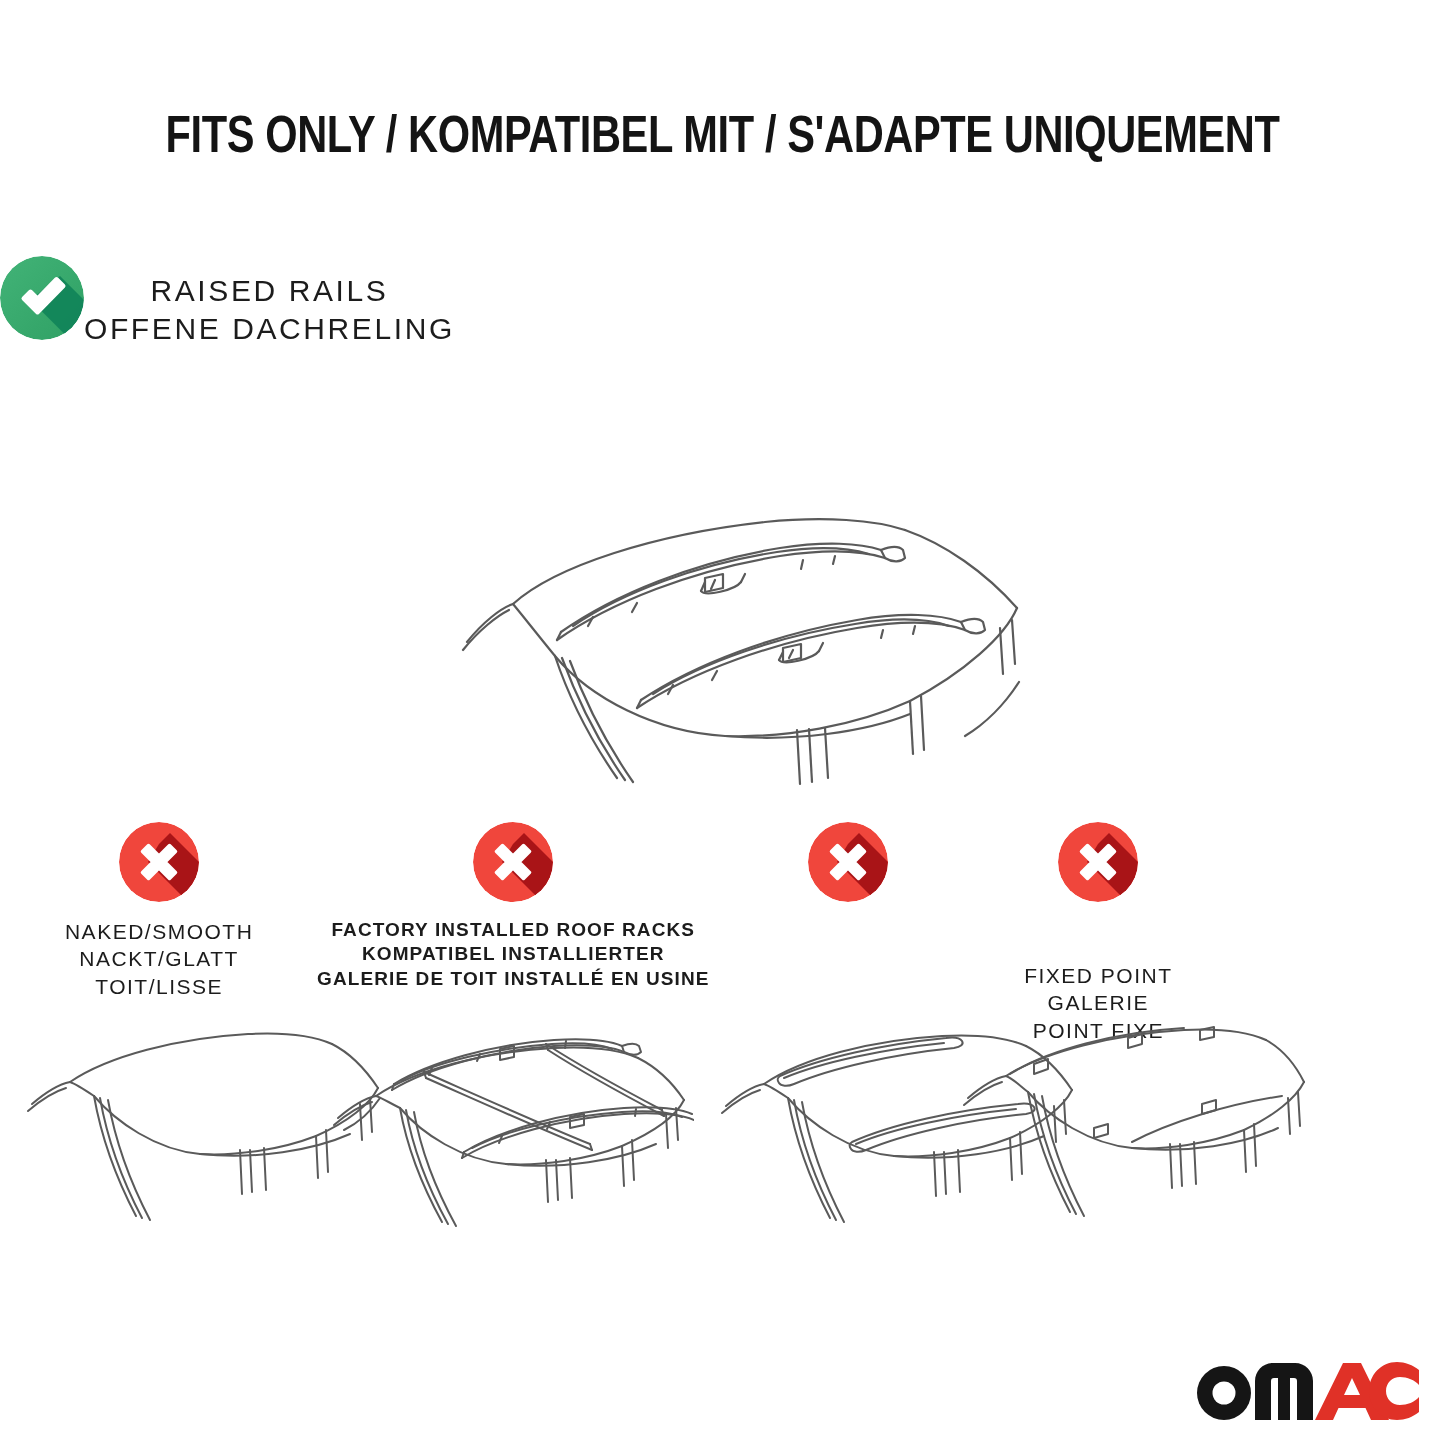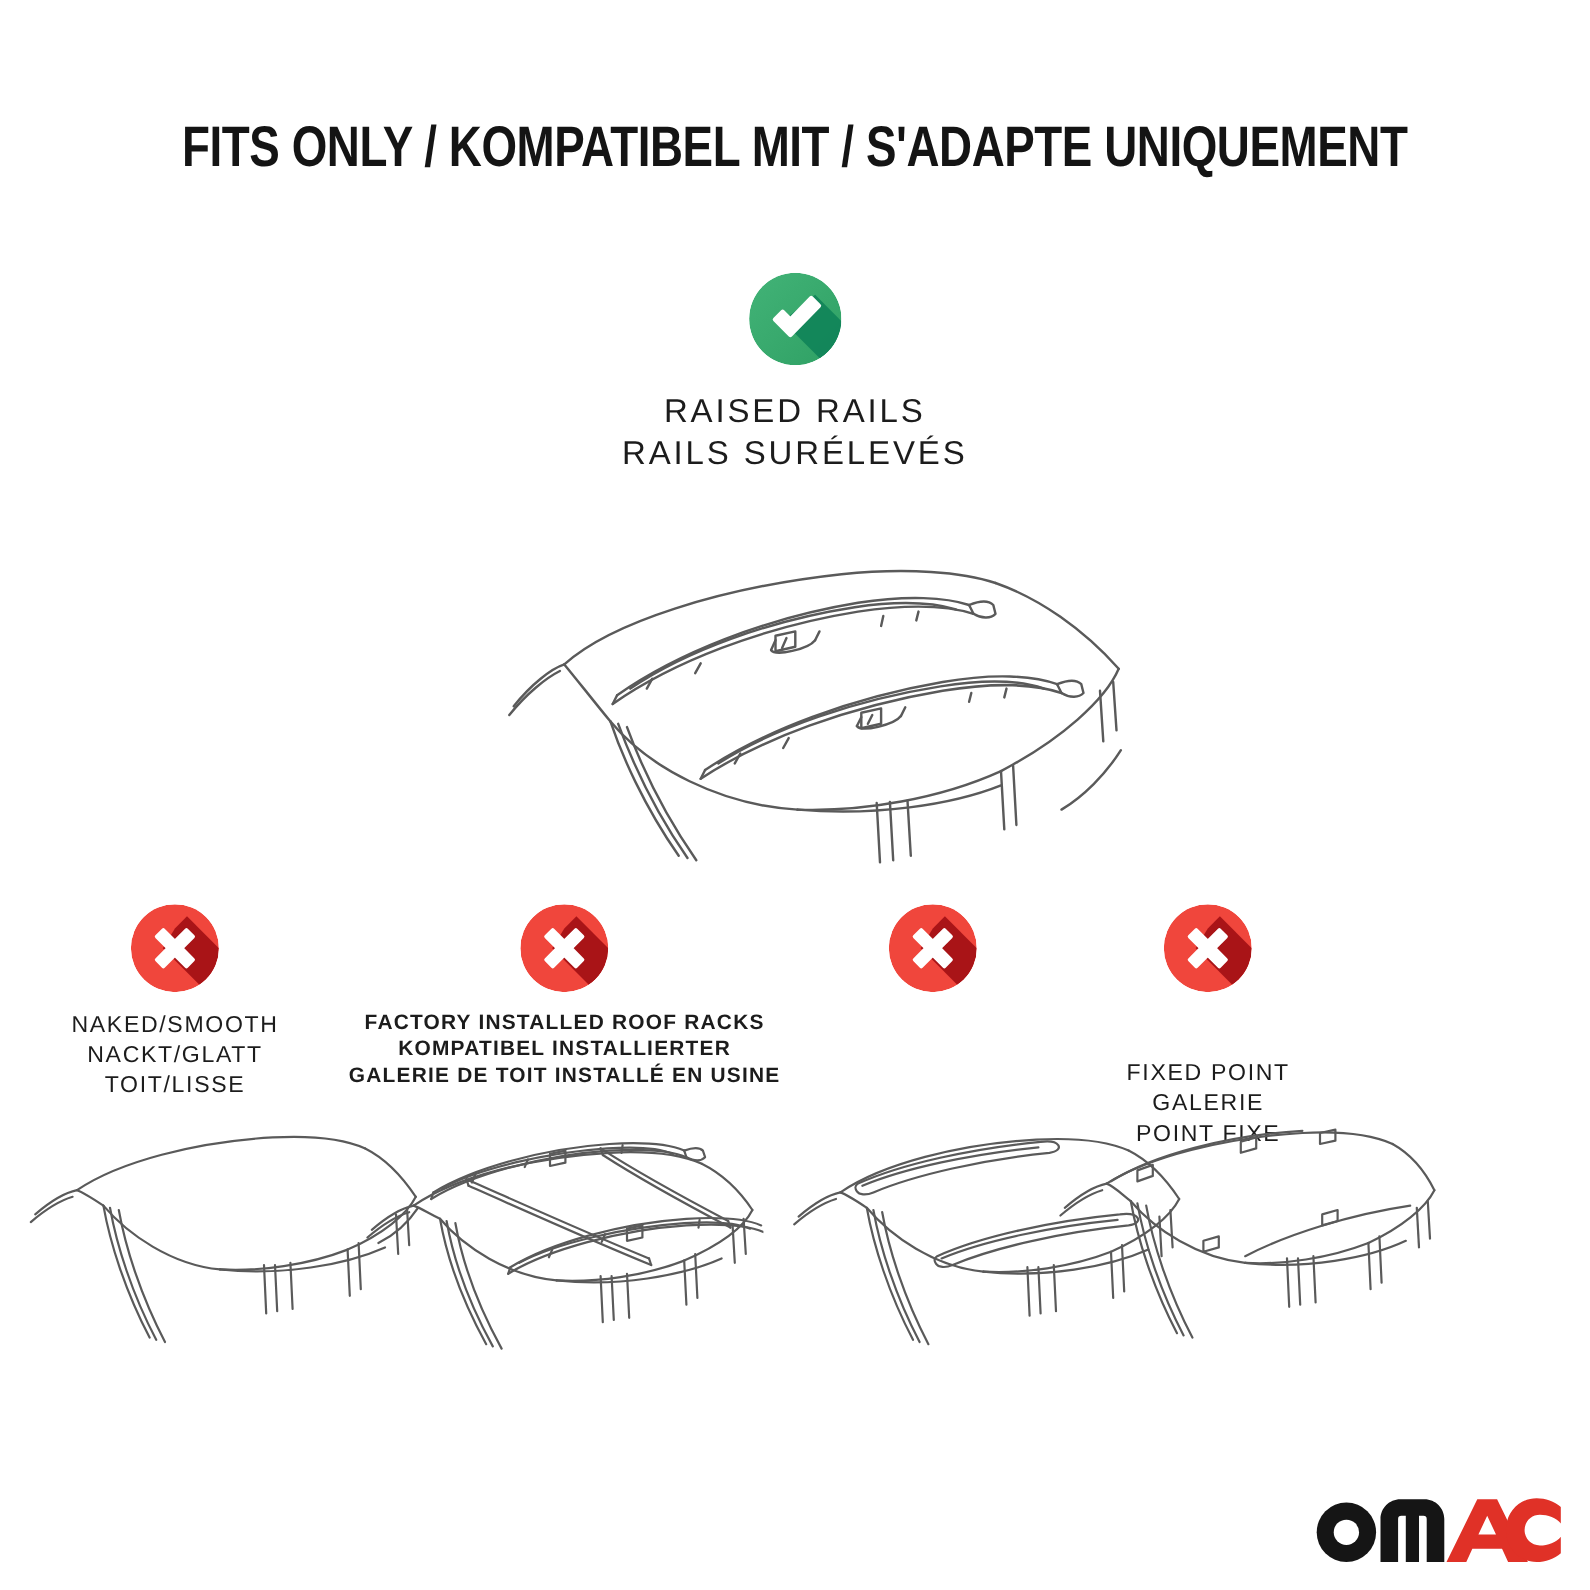--- a/index.html
+++ b/index.html
@@ -22,21 +22,21 @@
     letter-spacing:-0.5px;
     color:#141414;
     transform:scaleX(0.80);
     transform-origin:50% 50%;
     white-space:nowrap;
   }
 
   
   .approved{
     position:absolute;left:0;top:248px;width:1445px;
-    display:flex;flex-direction:column;align-items:center;
+    display:flex;align-items:center;
   }
   .badge{
     position:relative;width:84px;height:84px;border-radius:50%;
     overflow:hidden;flex:none;
   }
   .badge svg{position:absolute;left:0;top:0;width:100%;height:100%;}
 
   .approved-text{
     margin-top:24px;text-align:center;
     font-size:30px;line-height:1.28;
@@ -118,21 +118,21 @@
         <g clip-path="url(#circClip)">
 
           <path d="M30.5 44 L44 57.5 L84 97.5 L84 44 L60 20 Z" fill="#12855a" opacity="0.95"></path>
         </g>
         <path d="M23.5 42.5 L30.5 35.5 L37.5 42.5 L56.5 23 L63.5 30 L37.5 56.5 Z" fill="#ffffff" stroke="#ffffff" stroke-width="4" stroke-linejoin="round"></path>
       </svg>
     </div>
 
     <div class="approved-text">
       <div>RAISED RAILS</div>
-      <div>RAILS SURÉLEVÉS</div>
+      <div>OFFENE DACHRELING</div>
     </div>
   </div>
 
   <div class="main-car">
     <svg viewBox="0 0 635 310" xmlns="http://www.w3.org/2000/svg" fill="none" stroke="#5a5a5a" stroke-width="2.2" stroke-linecap="round" stroke-linejoin="round">
 
       <path d="M108 118 C150 80 250 48 360 36 C420 30 470 34 500 44"></path>
       <path d="M500 44 C540 58 580 86 612 122"></path>
       <path d="M612 122 C600 150 560 186 505 215"></path>
       <path d="M505 215 C450 240 380 252 320 250"></path>

